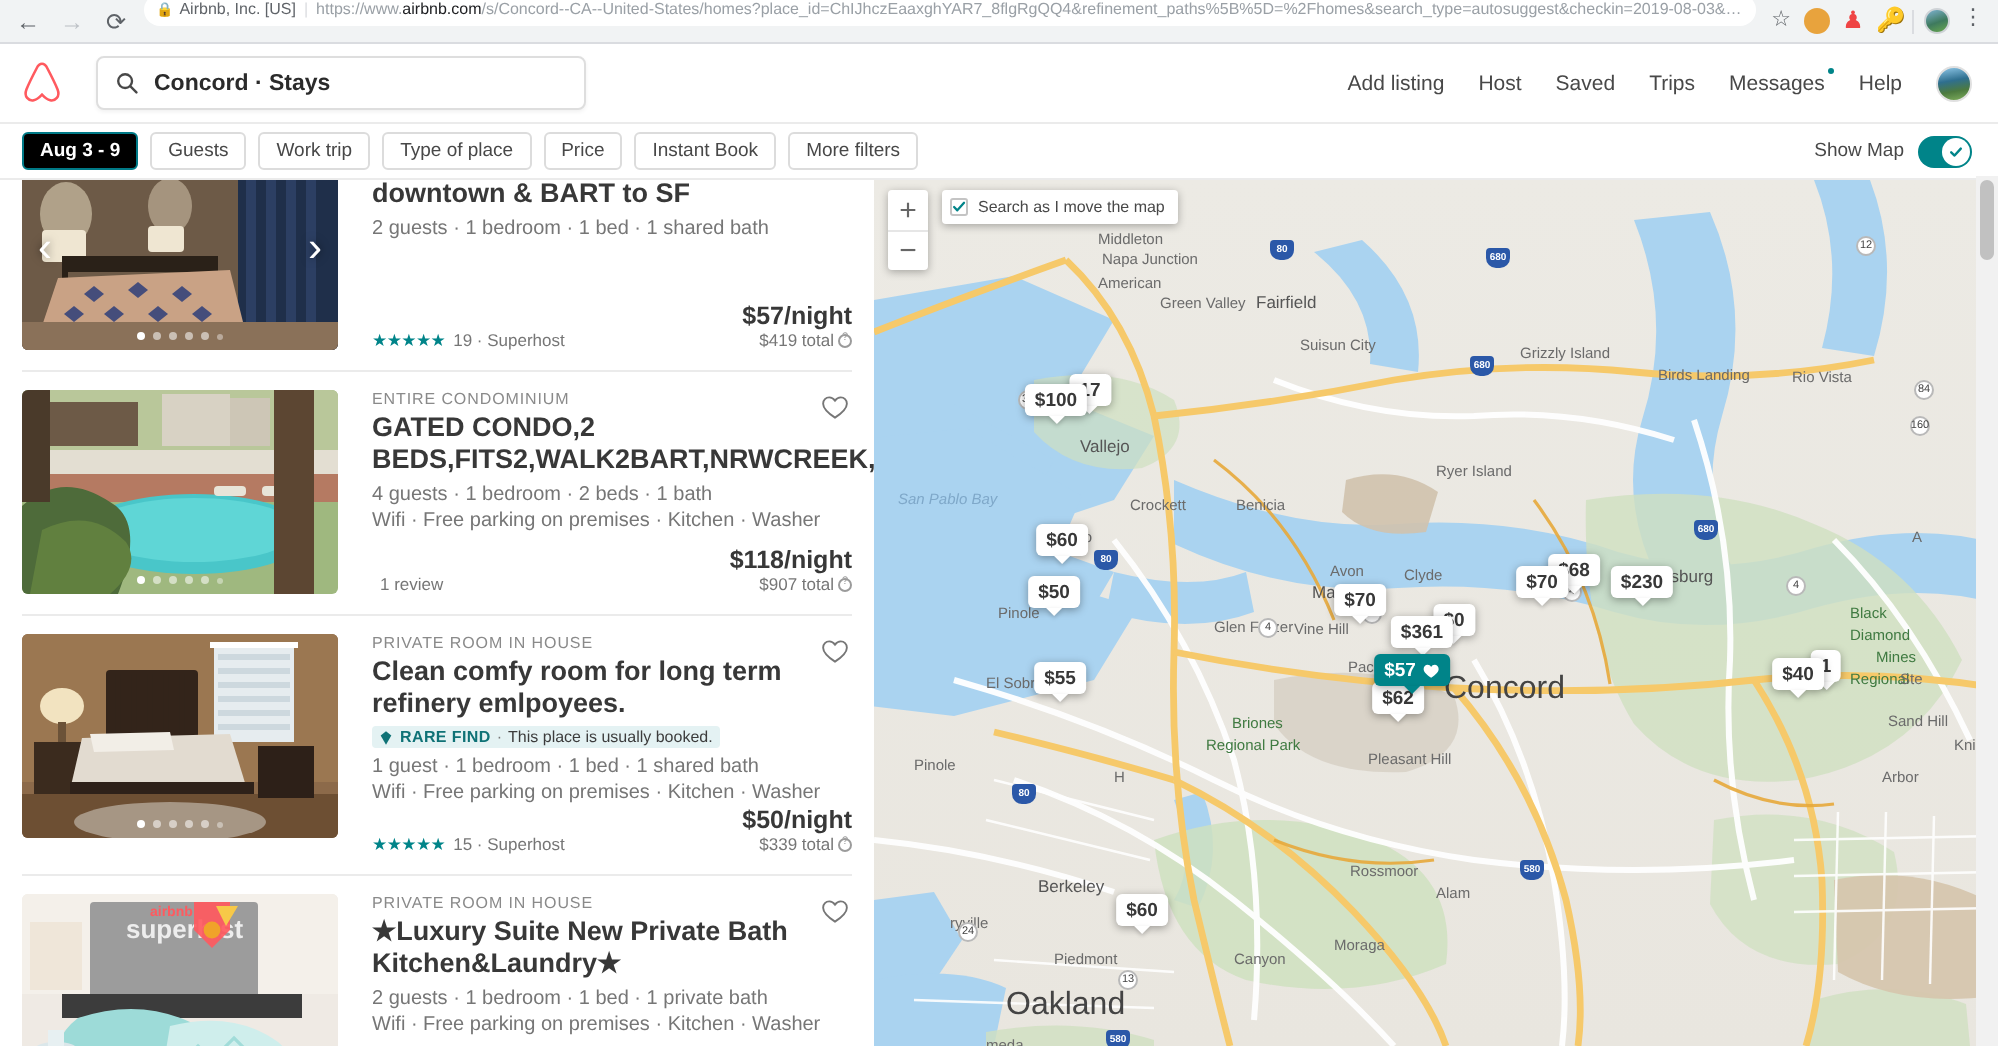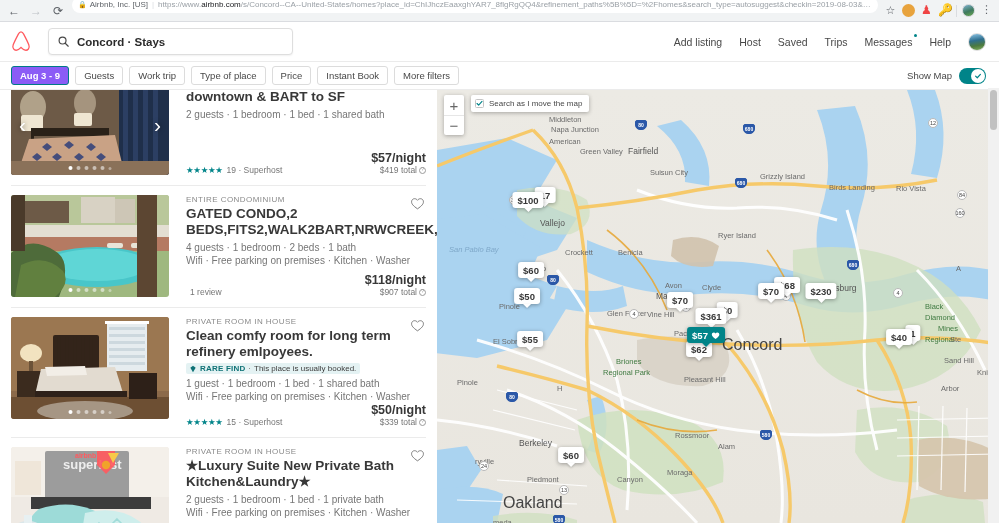--- a/index.html
+++ b/index.html
@@ -129,21 +129,21 @@
     font-size: 9.5px;
     color: #484848;
     display: flex;
     align-items: center;
     padding: 0 8px;
     margin-right: 6px;
     background: #fff;
     white-space: nowrap;
   }
   .pill.active {
-    background: #8b5cf6;
+    background: #000000;
     border-color: #007a87;
     color: #fff;
     font-weight: 600;
   }
   .map-toggle-wrap {
     margin-left: auto;
     display: flex;
     align-items: center;
     gap: 7px;
   }

